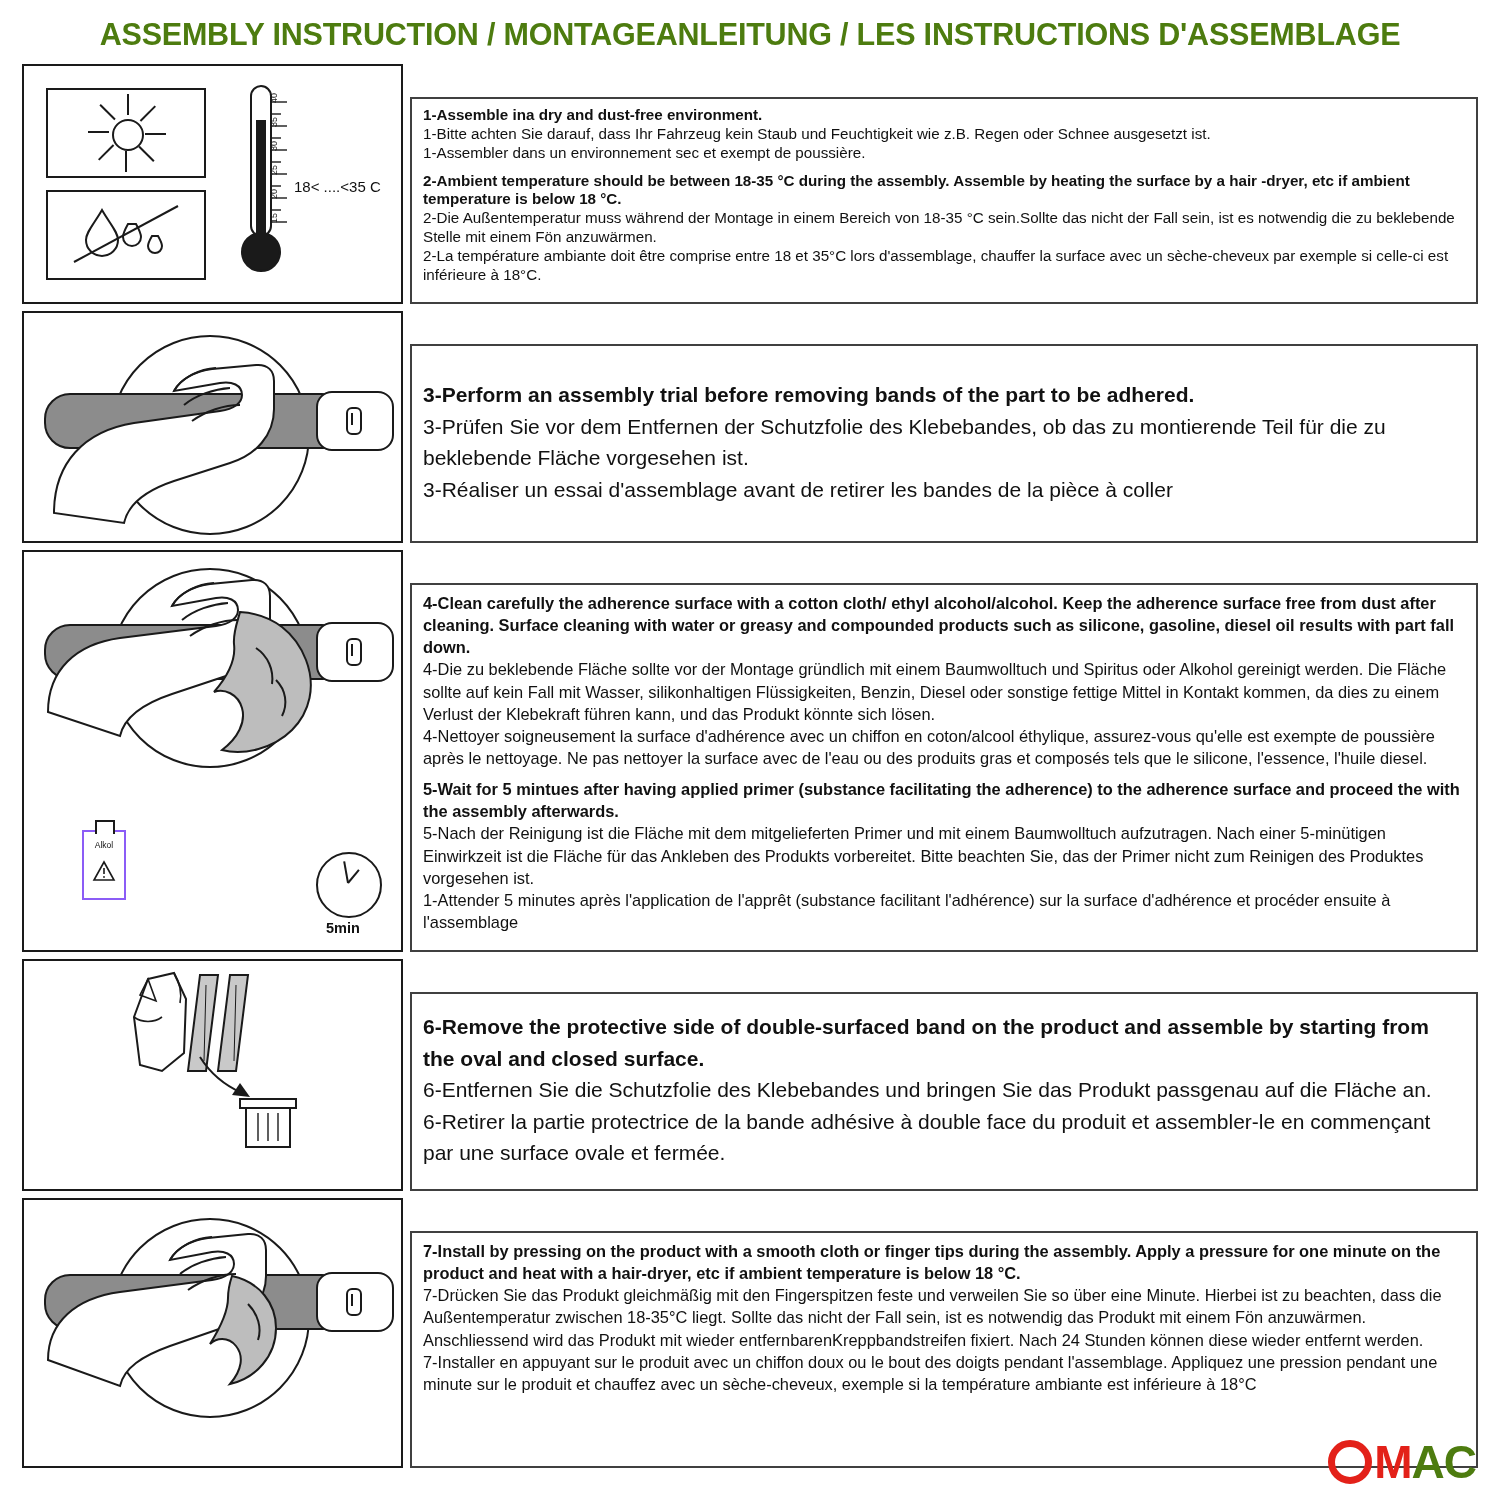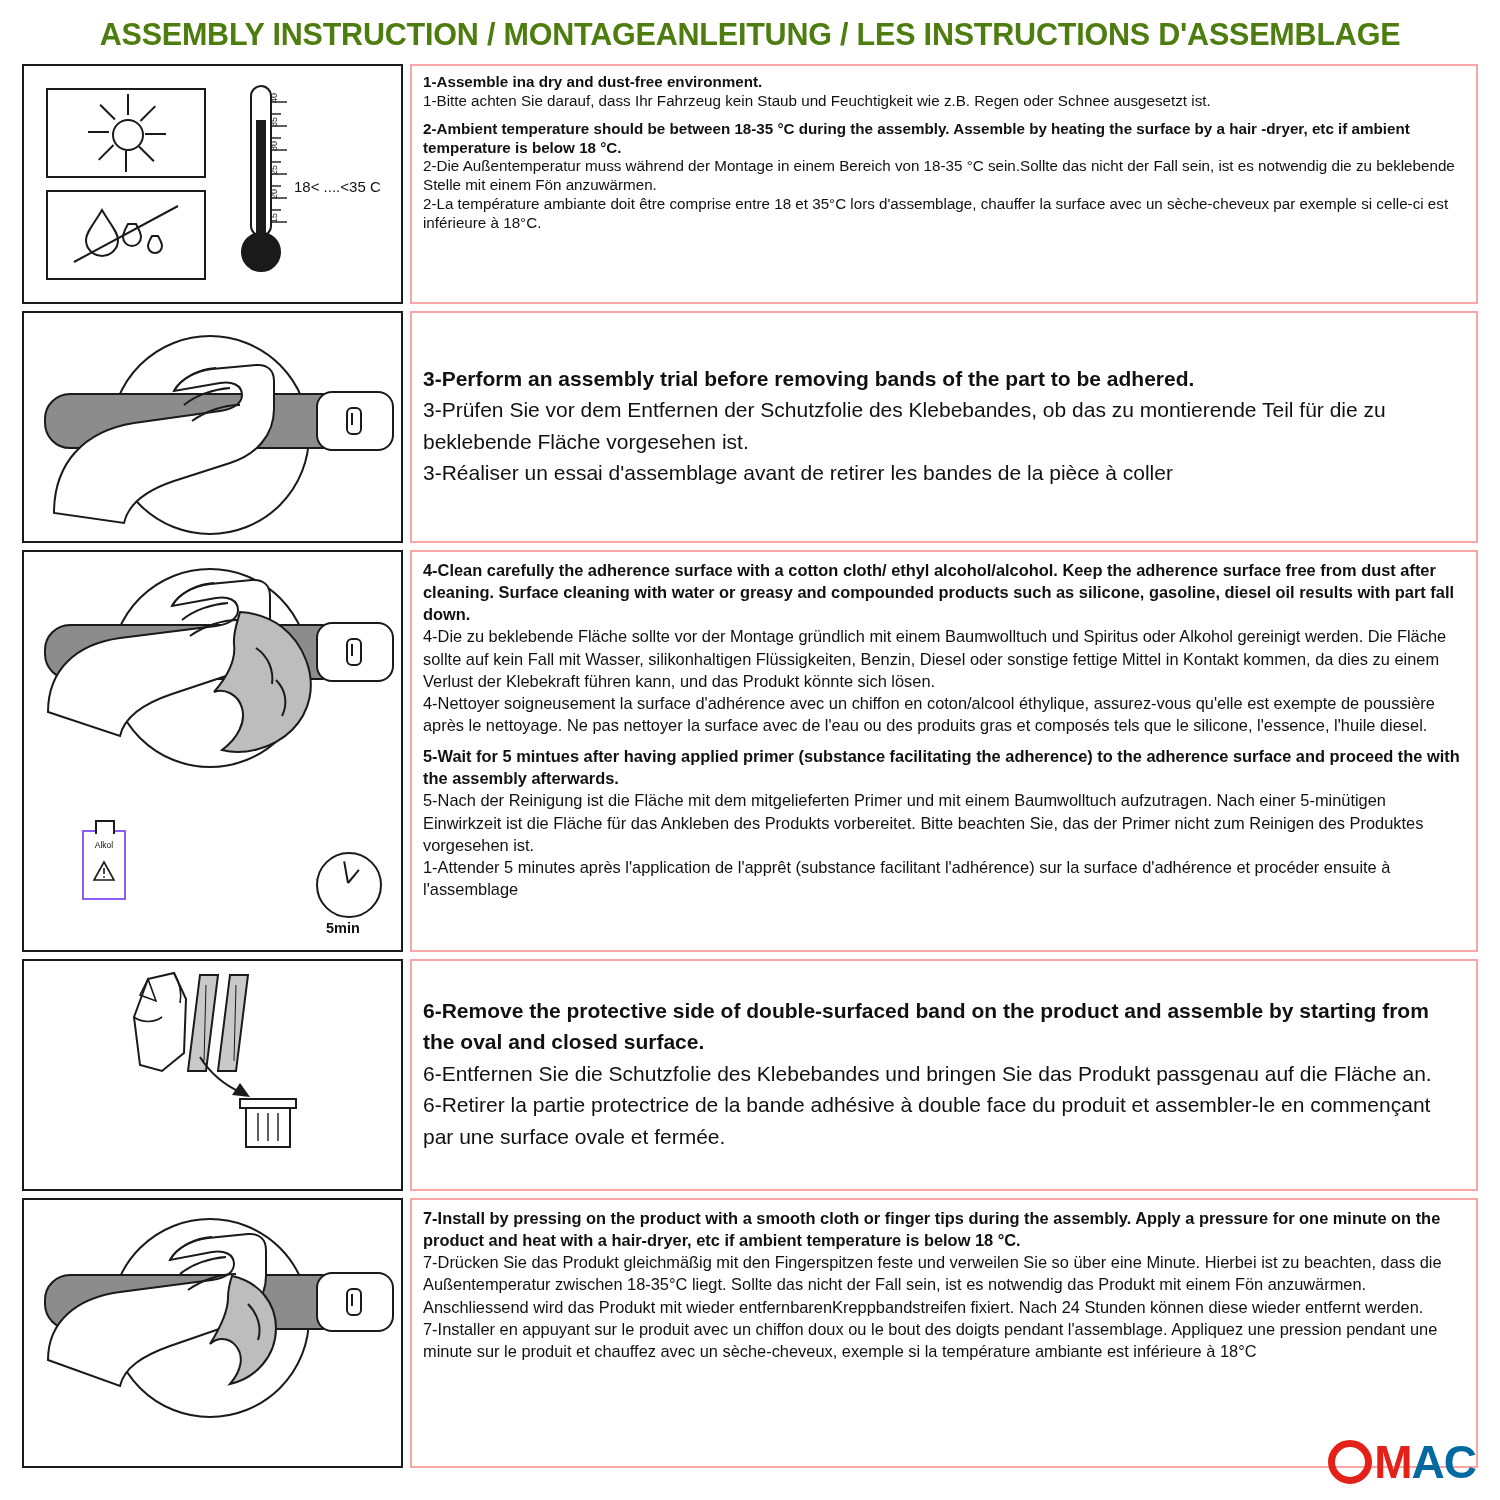--- a/index.html
+++ b/index.html
@@ -44,25 +44,26 @@
     box-sizing: border-box;
     border: 2px solid #1a1a1a;
     width: 381px;
     flex: 0 0 381px;
     background: #fff;
     position: relative;
     overflow: hidden;
   }
   .txt {
     box-sizing: border-box;
-    border: 2px solid #fca5a5;
+    border: 2px solid #404040;
     flex: 1 1 auto;
     background: #fff;
     padding: 7px 11px 10px 11px;
     overflow: hidden;
+    margin-top: 33px;
   }
   .txt.center {
     display: flex;
     flex-direction: column;
     justify-content: center;
   }
   p {
     margin: 0;
   }
   .l-en {
@@ -211,21 +212,21 @@
     font-size: 46px;
     line-height: 44px;
     color: #e32119;
     margin-left: 2px;
     letter-spacing: -1px;
   }
   .logo-ac {
     font-weight: bold;
     font-size: 46px;
     line-height: 44px;
-    color: #0369a1;
+    color: #4d7c0f;
     letter-spacing: -1px;
   }
 </style>
 </head>
 <body>
 
 <div class="page">
 
   <div class="title">ASSEMBLY INSTRUCTION / MONTAGEANLEITUNG / LES INSTRUCTIONS D'ASSEMBLAGE</div>
 
@@ -278,20 +279,21 @@
             <text x="44" y="139" transform="rotate(-90 48 139)">15</text>
           </g>
         </svg>
         <div class="temp-label">18&lt; ....&lt;35 C</div>
       </div>
 
       <div class="txt small">
         <div class="blk">
           <p class="l-en">1-Assemble ina dry and dust-free environment.</p>
           <p class="l-de">1-Bitte achten Sie darauf, dass Ihr Fahrzeug kein Staub und Feuchtigkeit wie z.B. Regen oder Schnee ausgesetzt ist.</p>
+          <p class="l-fr">1-Assembler dans un environnement sec et exempt de poussière.</p>
         </div>
         <div class="blk">
           <p class="l-en">2-Ambient temperature should be between 18-35 °C  during the assembly. Assemble by heating the surface by a hair -dryer, etc if ambient temperature is below 18 °C.</p>
           <p class="l-de">2-Die Außentemperatur muss während der Montage in einem Bereich von 18-35 °C  sein.Sollte das nicht der Fall sein, ist es notwendig die zu beklebende Stelle mit einem Fön anzuwärmen.</p>
           <p class="l-fr">2-La température ambiante doit être comprise entre 18 et 35°C lors d'assemblage, chauffer la surface avec un sèche-cheveux par exemple si celle-ci est inférieure à 18°C.</p>
         </div>
       </div>
     </div>
 
     <div class="row">

